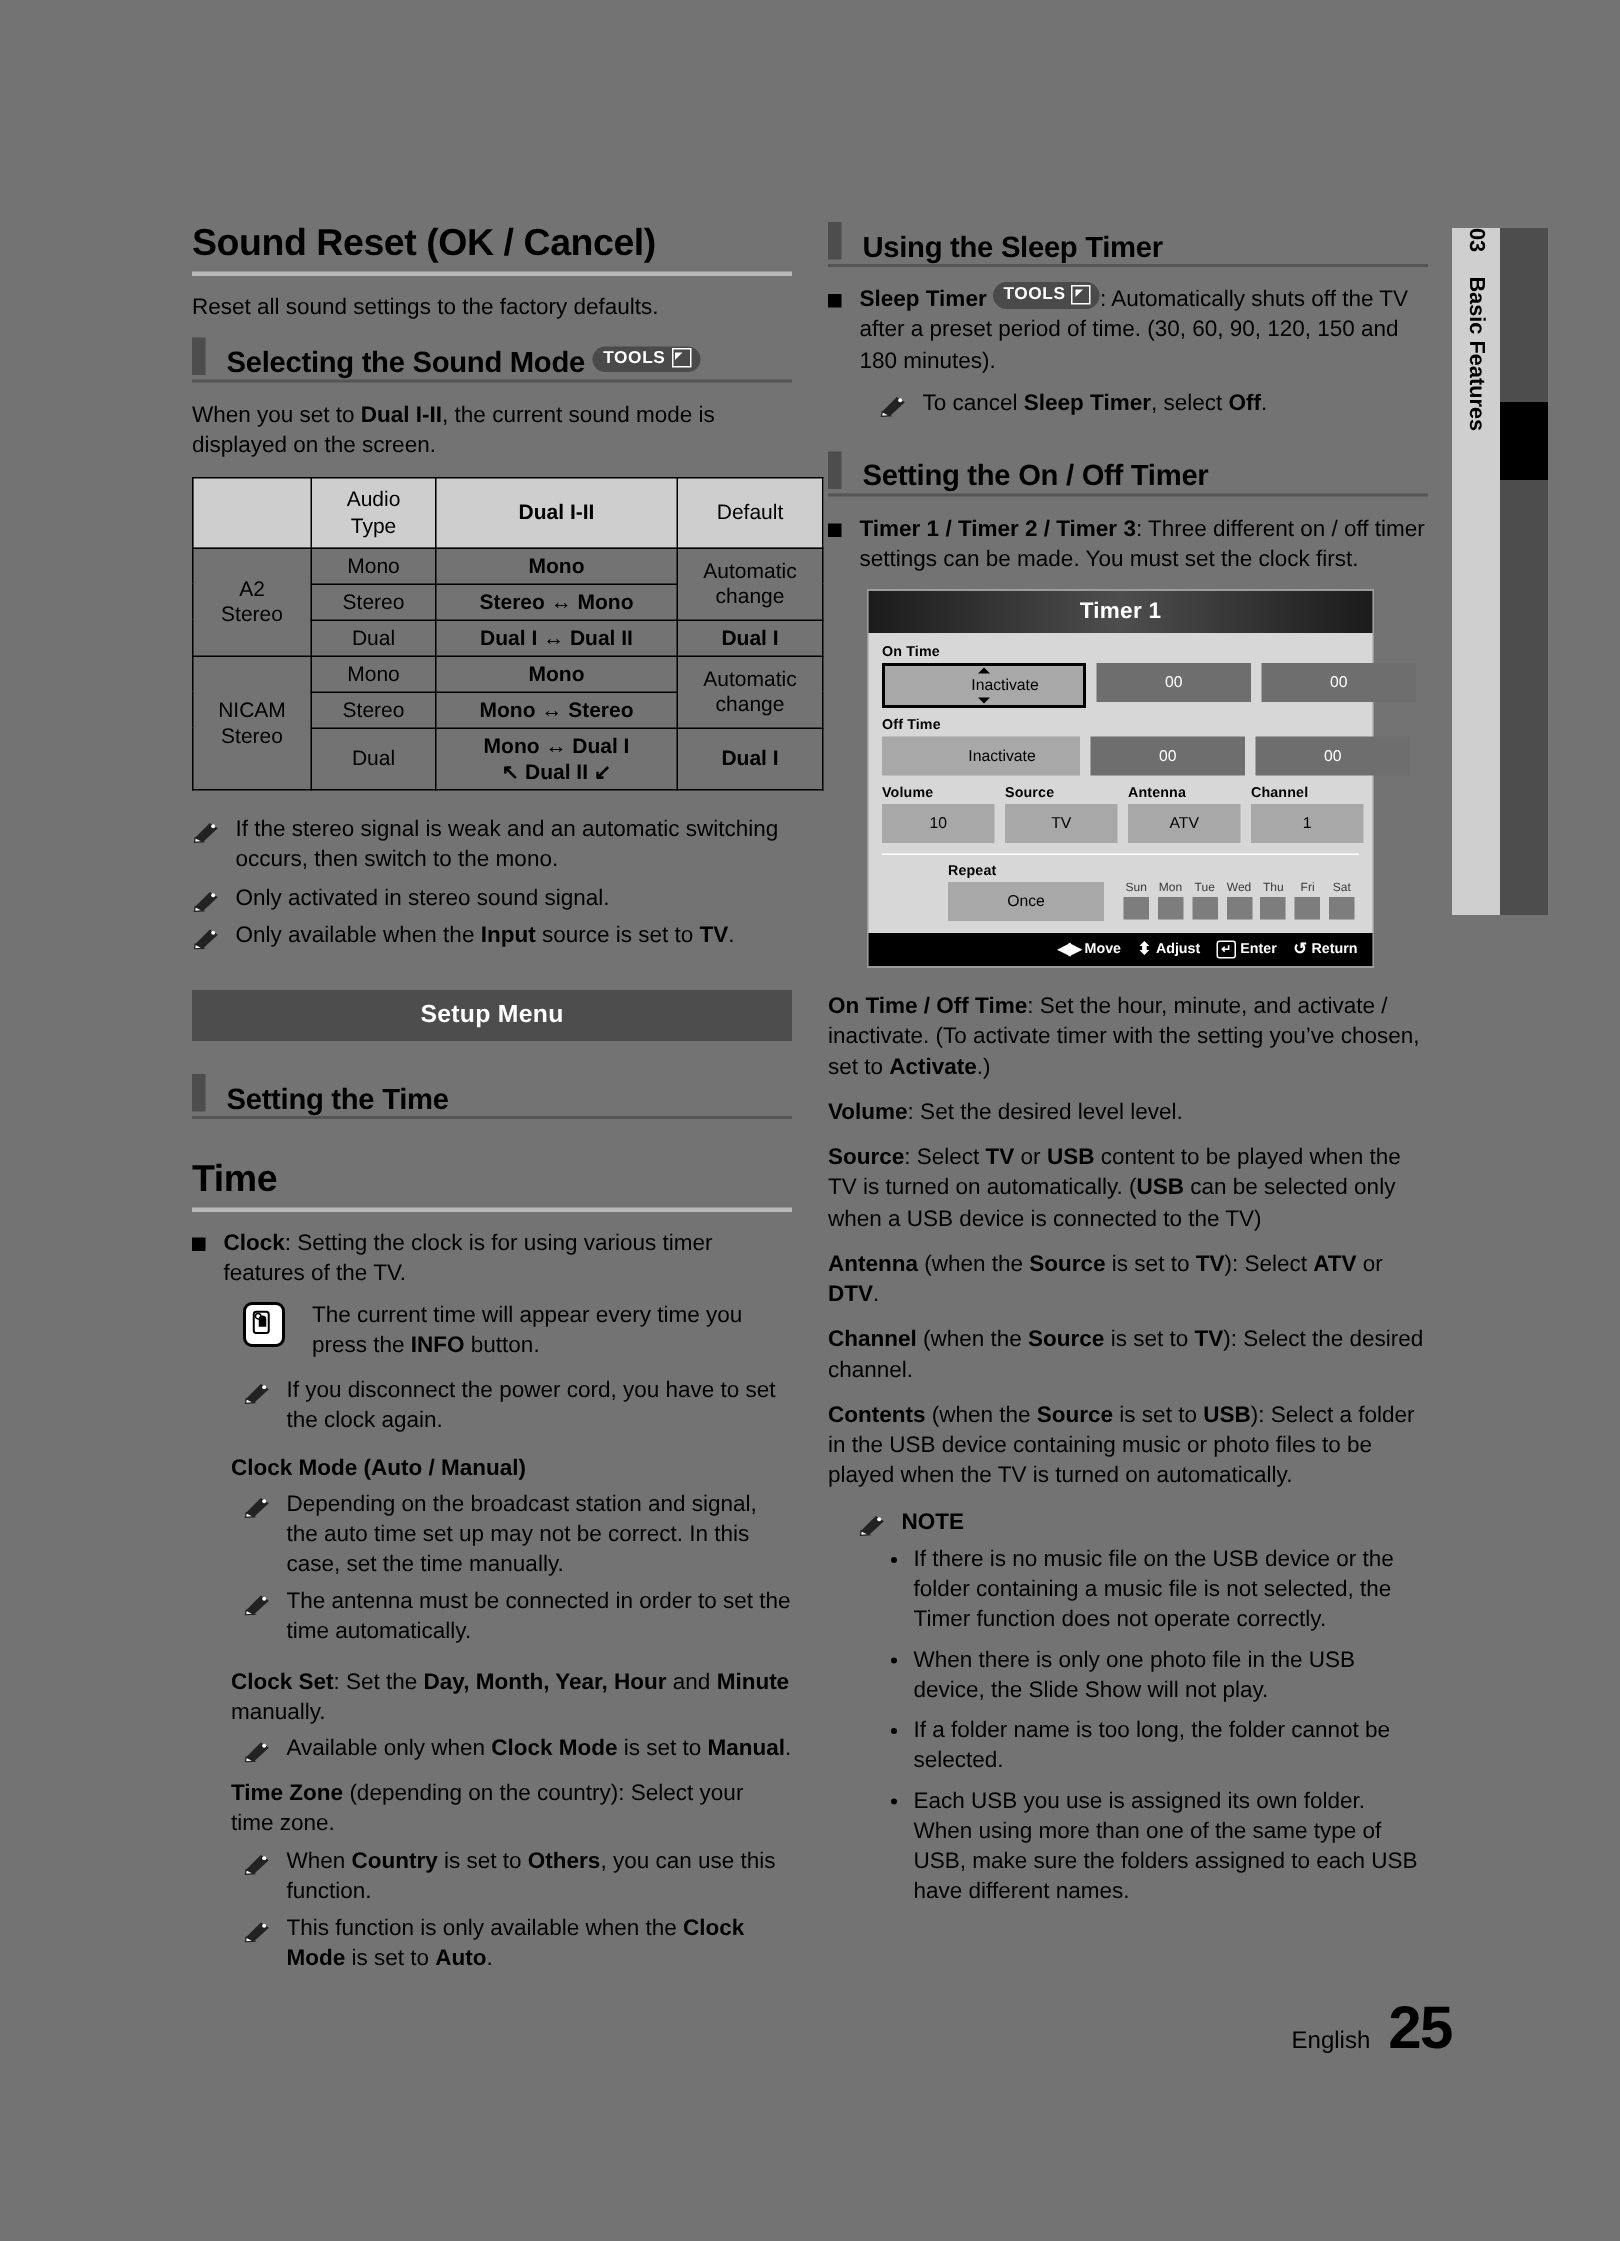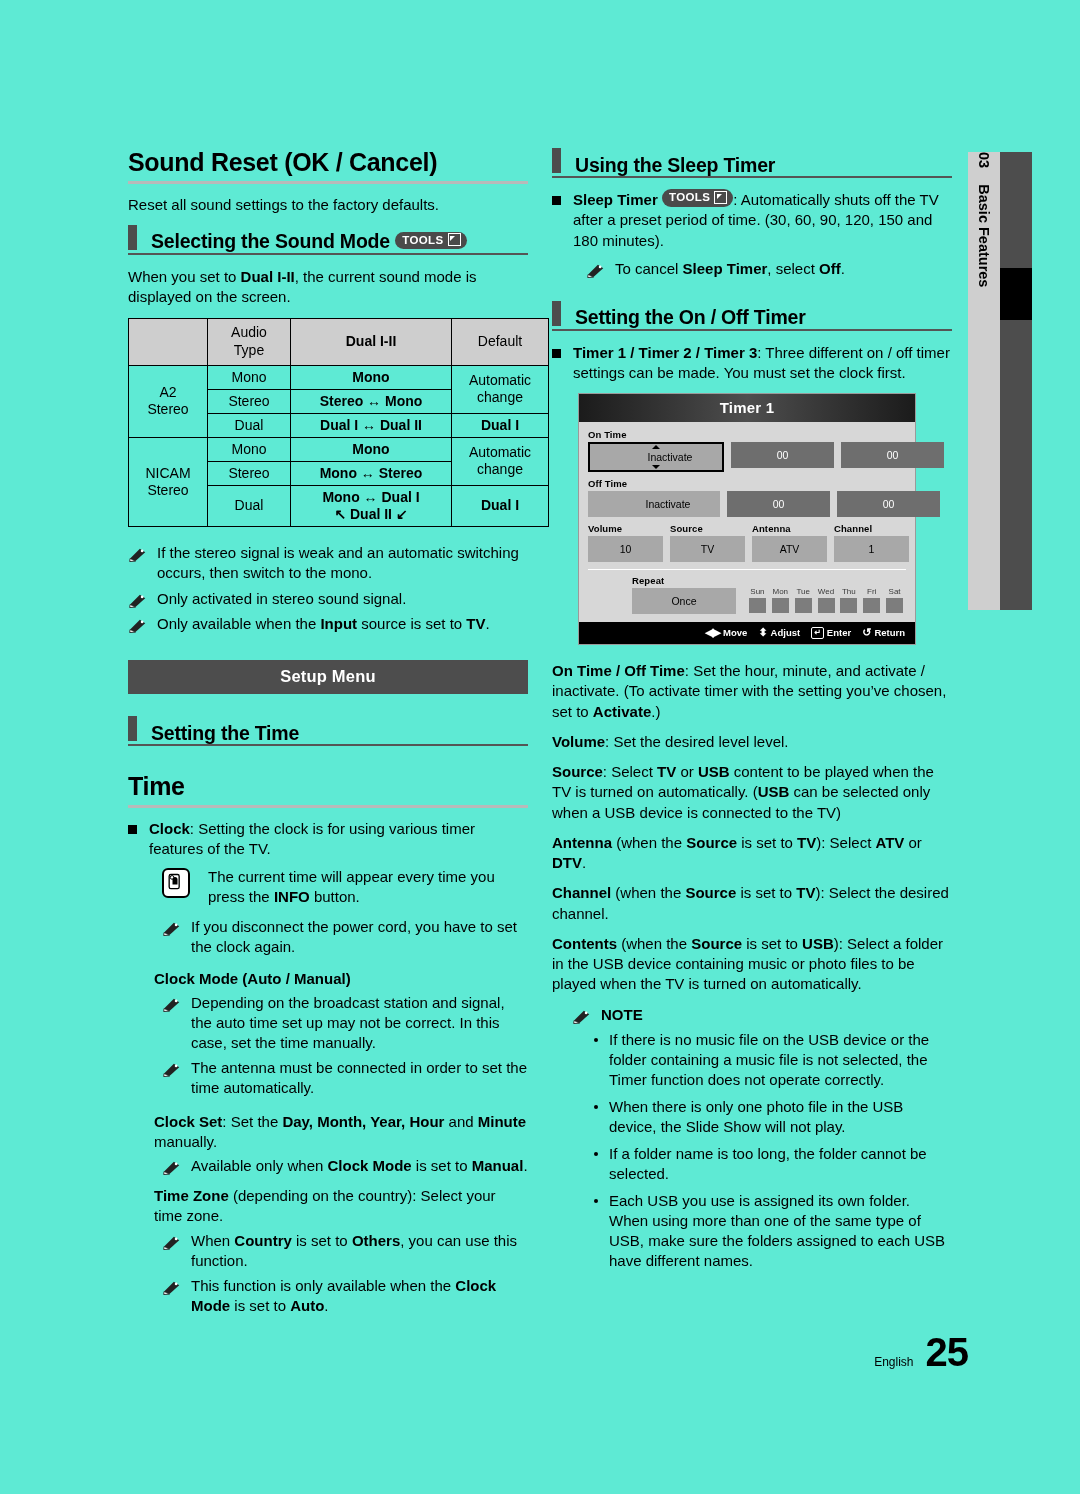--- a/index.html
+++ b/index.html
@@ -15,21 +15,21 @@
     font-family: "Liberation Sans", sans-serif;
     color: #000;
     overflow: hidden;
   }
 
   .page {
     position: absolute;
     left: 0; top: 0;
     width: 1080px;
     height: 1494px;
-    background: #5eead4;
+    background: #737373;
   }
 
   
   .col-left {
     position: absolute;
     left: 128px;
     top: 148px;
     width: 400px;
   }
   .col-right {
@@ -270,21 +270,21 @@
     position: absolute;
     left: 0;
     top: 1330px;
     width: 968px;
     text-align: right;
     display: flex;
     justify-content: flex-end;
     align-items: baseline;
     gap: 12px;
   }
-  .footer-lang { font-size: 12px; }
+  .footer-lang { font-size: 16px; }
   .footer-page { font-size: 40px; font-weight: bold; letter-spacing: -1px; }
 
   
   .osd {
     width: 336px;
     margin: 10px 0 16px 26px;
     background: #d7d7d7;
     border: 1px solid #9a9a9a;
     font-size: 10px;
     color: #000;

